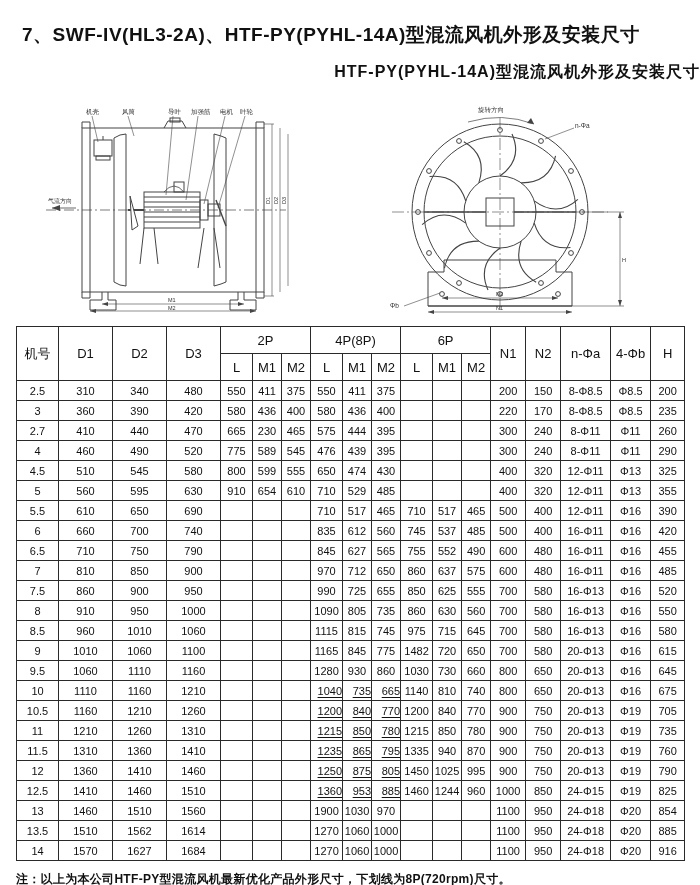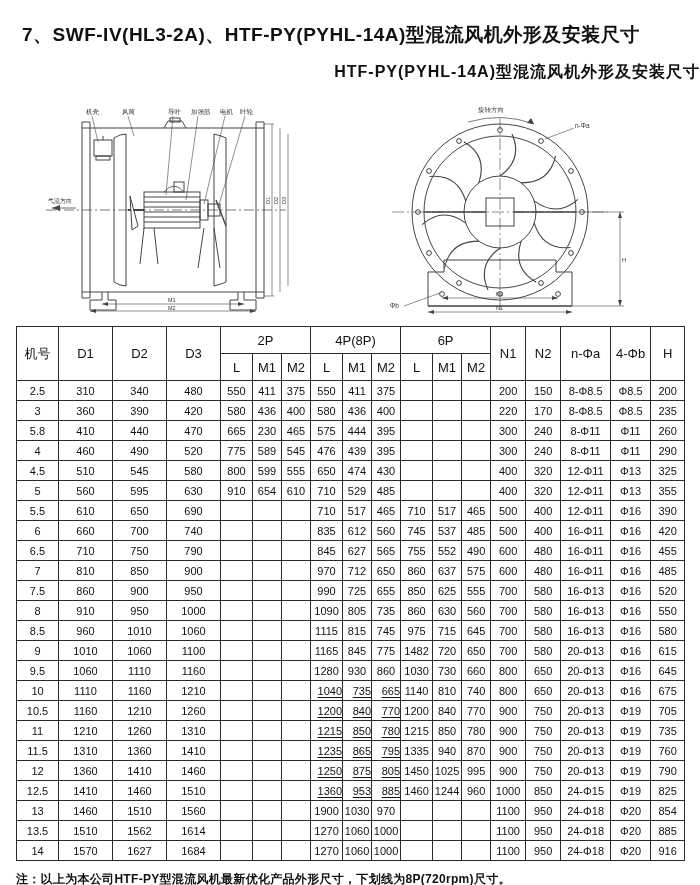--- a/index.html
+++ b/index.html
@@ -300,21 +300,21 @@
           <td></td>
           <td></td>
           <td></td>
           <td>220</td>
           <td>170</td>
           <td>8-Φ8.5</td>
           <td>Φ8.5</td>
           <td>235</td>
         </tr>
         <tr>
-          <td>5.8</td>
+          <td>2.7</td>
           <td>410</td>
           <td>440</td>
           <td>470</td>
           <td>665</td>
           <td>230</td>
           <td>465</td>
           <td>575</td>
           <td>444</td>
           <td>395</td>
           <td></td>

